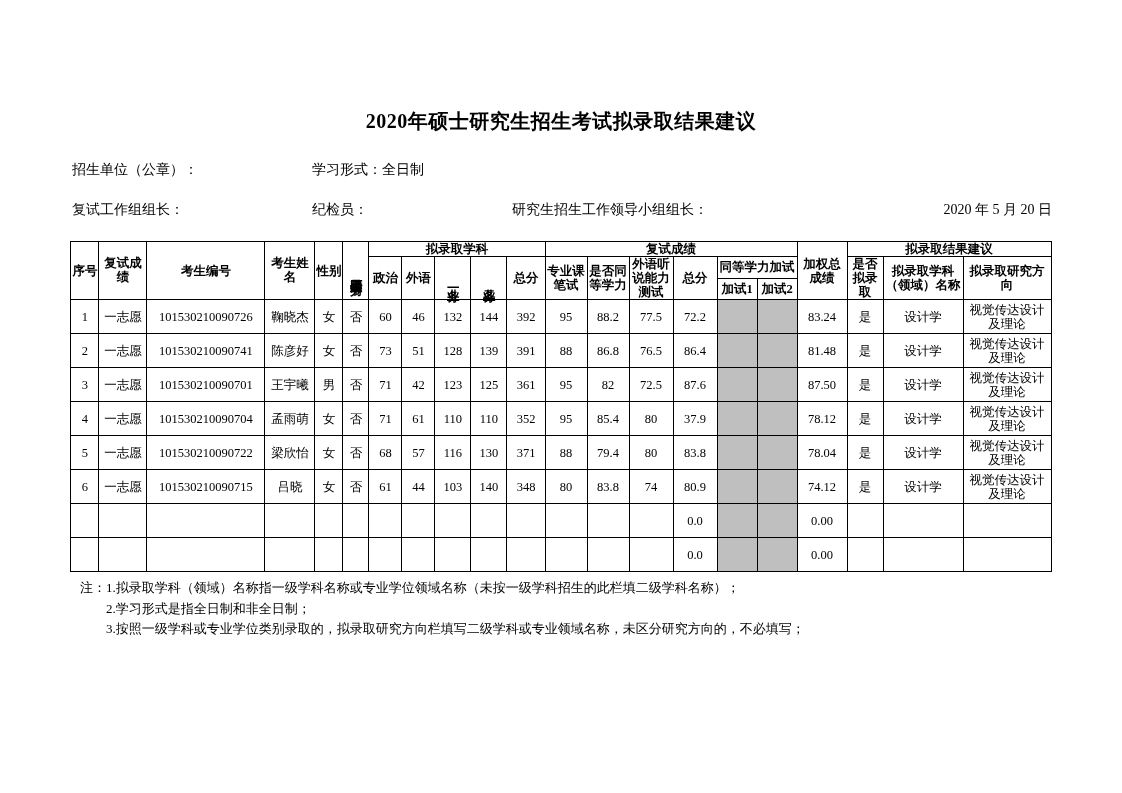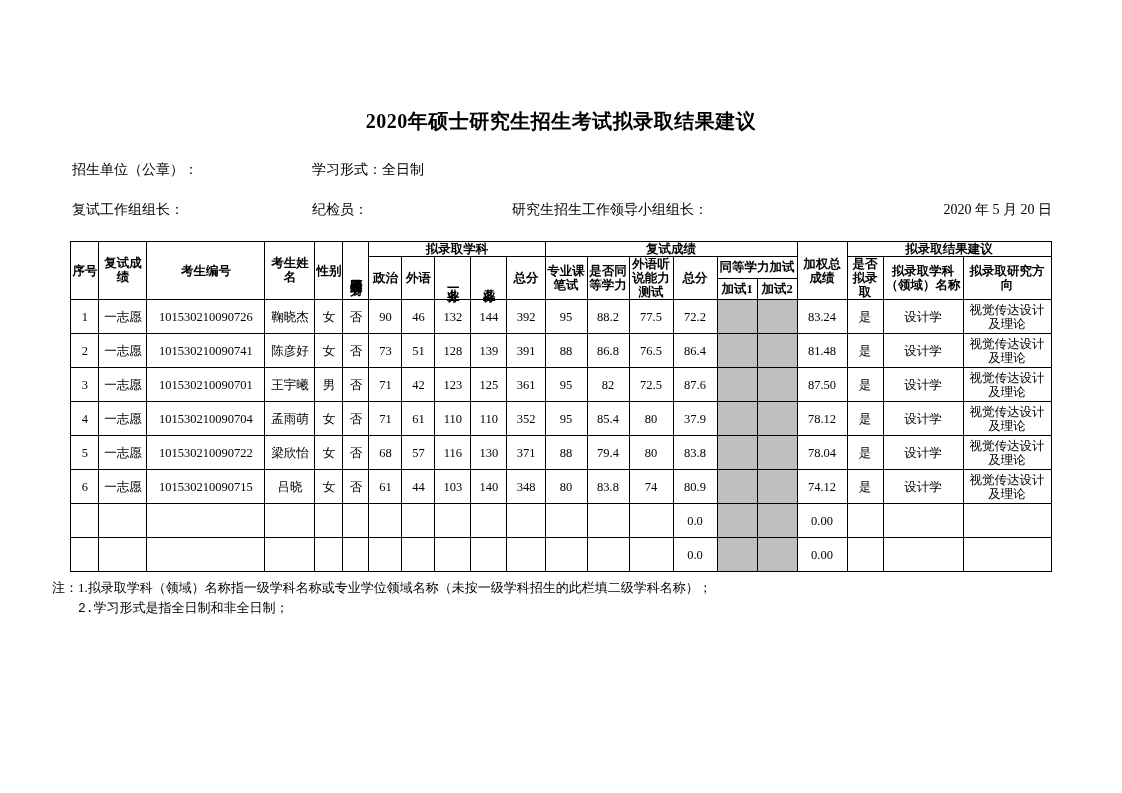--- a/index.html
+++ b/index.html
@@ -80,28 +80,28 @@
     font-size: 13px;
   }
   td.shaded {
     background: #bfbfbf;
   }
   tr.empty td {
     height: 33px;
   }
   .notes {
     margin-top: 6px;
-    padding-left: 52px;
+    padding-left: 80px;
     font-size: 13px;
     line-height: 1.55;
   }
   .notes div {
     white-space: nowrap;
   }
-  .note-indent { padding-left: 26px; font-family: Liberation Mono, monospace; }
+  .note-indent { padding-left: 26px; }
   .two-line {
     display: block;
     line-height: 1.12;
     font-size: 12.5px;
   }
 </style>
 </head>
 <body>
 
 <div class="page">
@@ -192,21 +192,21 @@
       </tr>
     </thead>
     <tbody id="table-body">
         <tr>
           <td class="data">1</td>
           <td class="data">一志愿</td>
           <td class="data">101530210090726</td>
           <td class="data">鞠晓杰</td>
           <td class="data">女</td>
           <td class="data">否</td>
-          <td class="data">90</td>
+          <td class="data">60</td>
           <td class="data">46</td>
           <td class="data">132</td>
           <td class="data">144</td>
           <td class="data">392</td>
           <td class="data">95</td>
           <td class="data">88.2</td>
           <td class="data">77.5</td>
           <td class="data">72.2</td>
           <td class="data shaded"></td>
           <td class="data shaded"></td>
@@ -387,15 +387,16 @@
           <td class="data"></td>
           <td class="data"></td>
           <td class="data"></td>
         </tr>
       </tbody>
   </table>
 
   <div class="notes">
     <div>注：1.拟录取学科（领域）名称指一级学科名称或专业学位领域名称（未按一级学科招生的此栏填二级学科名称）；</div>
     <div class="note-indent">2.学习形式是指全日制和非全日制；</div>
+    <div class="note-indent">3.按照一级学科或专业学位类别录取的，拟录取研究方向栏填写二级学科或专业领域名称，未区分研究方向的，不必填写；</div>
   </div>
 
 </div>
 
 </body></html>

